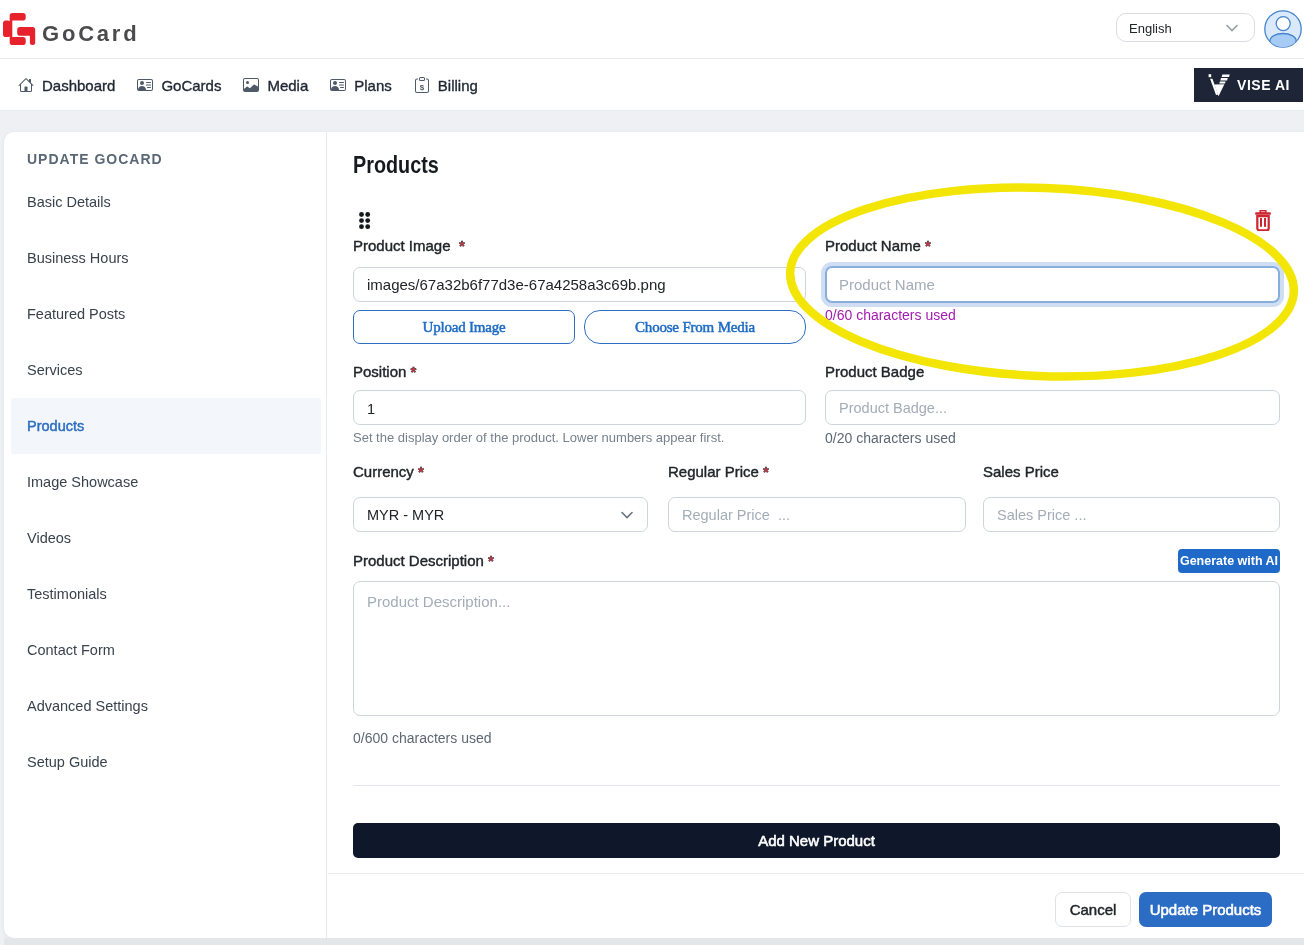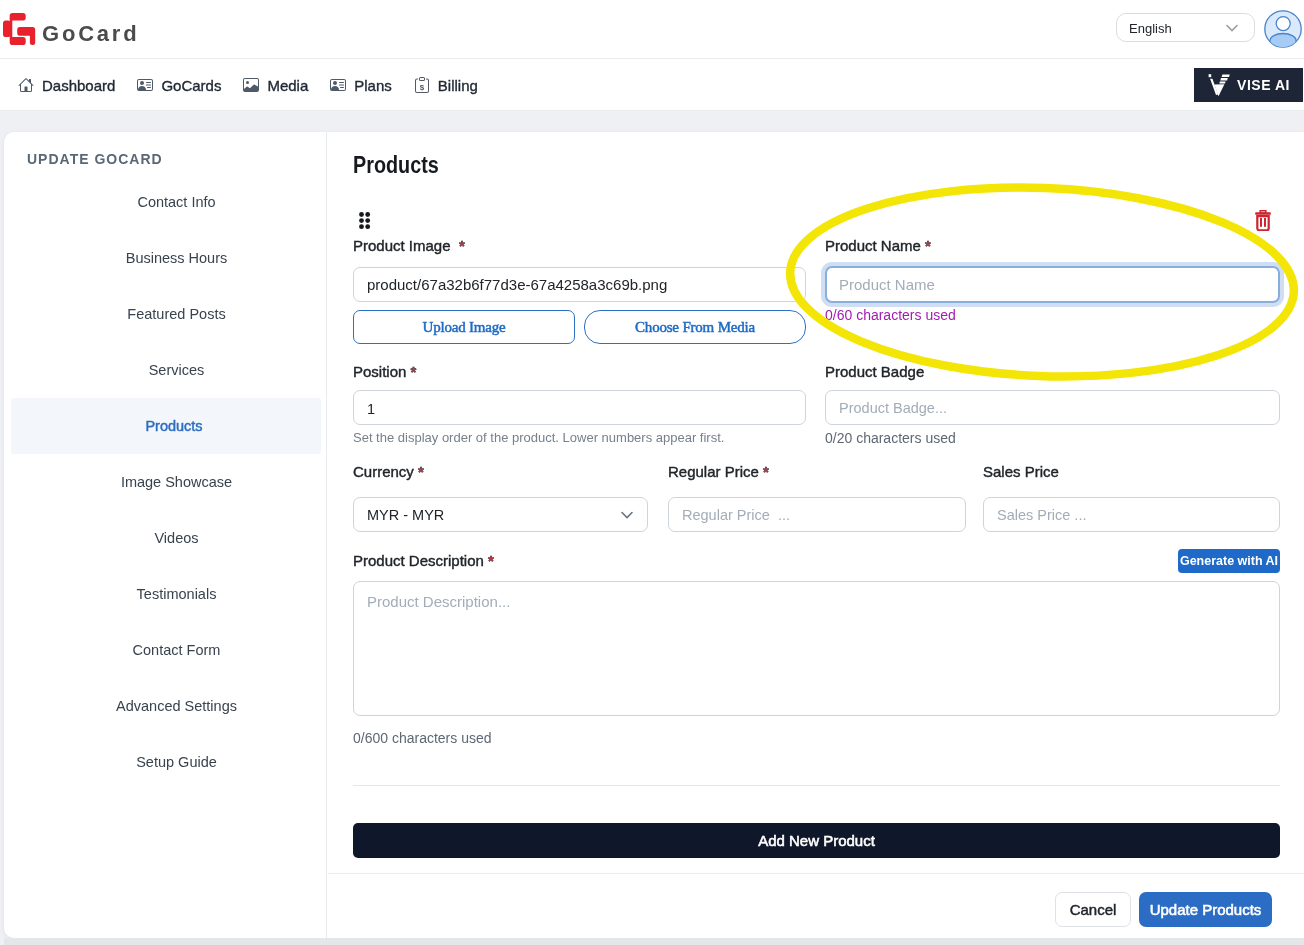--- a/index.html
+++ b/index.html
@@ -21,21 +21,21 @@
 .nav-item { display:flex; align-items:center; margin-right:22px; }
 .nav-item svg { margin-right:8px; }
 .nav-item .t { font-size:15px; font-weight:400; -webkit-text-stroke:0.35px #1f2733; color:#1f2733; }
 .viseai { position:absolute; left:1194px; top:68px; width:109px; height:34px; background:#1d2537; border-radius:0; display:flex; align-items:center; justify-content:center; z-index:5; }
 .viseai .t { color:#fff; font-size:14px; font-weight:700; letter-spacing:0.5px; margin-left:6px; }
 
 
 .card { position:absolute; top:132px; left:4px; width:1300px; height:806px; background:#fff; border-radius:10px 0 0 10px; box-shadow:0 1px 4px rgba(20,30,50,0.07); }
 
 
-.side { position:absolute; left:0; top:0; width:323px; height:806px; border-right:1px solid #e8ebee;text-align:center; }
+.side { position:absolute; left:0; top:0; width:323px; height:806px; border-right:1px solid #e8ebee; }
 .side-head { position:absolute; left:23px; top:19px; font-size:14px; font-weight:700; color:#5a6876; letter-spacing:1px; }
 .menu { position:absolute; left:0; top:42px; width:322px; }
 .menu .mi { height:56px; line-height:56px; padding-left:23px; font-size:14.5px; color:#39434e; }
 .menu .mi.active { background:#f3f7fb; color:#2d6dc0; font-weight:400; -webkit-text-stroke:0.45px #2d6dc0; margin:0 5px 0 7px; padding-left:16px; border-radius:2px; }
 
 
 .main { position:absolute; left:324px; top:0; width:976px; height:806px; }
 .h1 { position:absolute; left:25px; top:20px; font-size:23px; font-weight:700; color:#16191d; transform:scaleX(0.86); transform-origin:left top; }
 .dots { position:absolute; left:31px; top:80px; }
 .trash { position:absolute; left:927px; top:78px; }
@@ -145,21 +145,21 @@
         <polygon points="12.9,8.4 18.6,8.4 18.0,10.5 12.3,10.5"></polygon>
       </g>
     </svg>
     <span class="t">VISE AI</span>
   </div>
 
   <div class="card">
     <div class="side">
       <div class="side-head">UPDATE GOCARD</div>
       <div class="menu">
-        <div class="mi">Contact Info</div>
+        <div class="mi">Basic Details</div>
         <div class="mi">Business Hours</div>
         <div class="mi">Featured Posts</div>
         <div class="mi">Services</div>
         <div class="mi active">Products</div>
         <div class="mi">Image Showcase</div>
         <div class="mi">Videos</div>
         <div class="mi">Testimonials</div>
         <div class="mi">Contact Form</div>
         <div class="mi">Advanced Settings</div>
         <div class="mi">Setup Guide</div>
@@ -183,21 +183,21 @@
           <rect x="5.2" y="0.7" width="5.6" height="2.4" fill="none" stroke="#ce2631" stroke-width="1.5"></rect>
           <rect x="0.2" y="2.3" width="15.6" height="2.5" rx="0.6"></rect>
           <path d="M2.3 6.2 H13.7 V18.3 a2.1 2.1 0 0 1-2.1 2.1 H4.4 a2.1 2.1 0 0 1-2.1-2.1 Z" fill="none" stroke="#ce2631" stroke-width="2.2"></path>
           <rect x="5.0" y="8" width="2" height="8.8"></rect>
           <rect x="9.0" y="8" width="2" height="8.8"></rect>
         </g>
       </svg>
 
       <div class="lbl" style="left:25px; top:105px;">Product Image <span class="req">&nbsp;*</span></div>
       <div class="lbl" style="left:497px; top:105px;">Product Name <span class="req">*</span></div>
-      <div class="inp" style="left:25px; top:135px; width:453px;">product/67a32b6f77d3e-67a4258a3c69b.png</div>
+      <div class="inp" style="left:25px; top:135px; width:453px;">images/67a32b6f77d3e-67a4258a3c69b.png</div>
       <div class="focus-inp">
           <span class="ph">Product Name</span>
         </div>
       <div class="obtn" style="left:25px; top:178px; width:222px;">Upload Image</div>
       <div class="obtn" style="left:256px; top:178px; width:222px;border-radius:16px;">Choose From Media</div>
       <div class="help" style="left:497px; top:175px; color:#a21caf; font-size:14px;">0/60 characters used</div>
 
       <div class="lbl" style="left:25px; top:231px;">Position <span class="req">*</span></div>
       <div class="lbl" style="left:497px; top:231px;">Product Badge</div>
       <div class="inp" style="left:25px; top:258px; width:453px; font-size:14.5px; padding-top:3px;">1</div>

